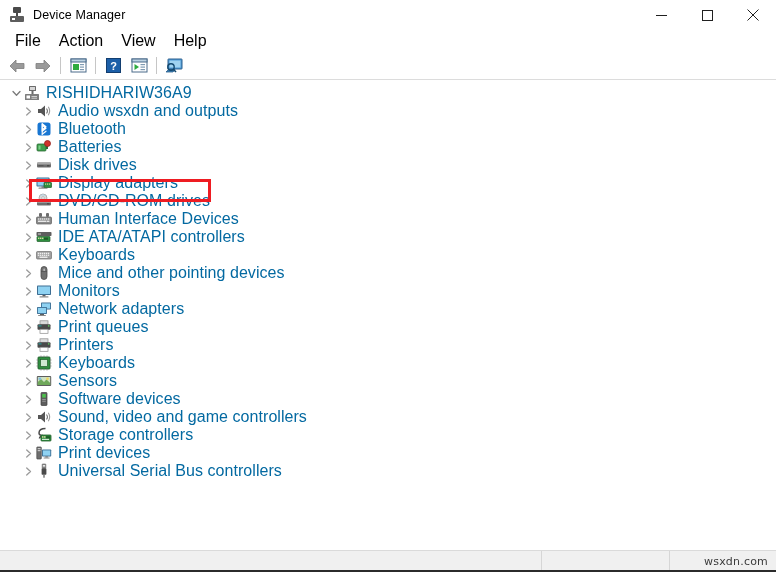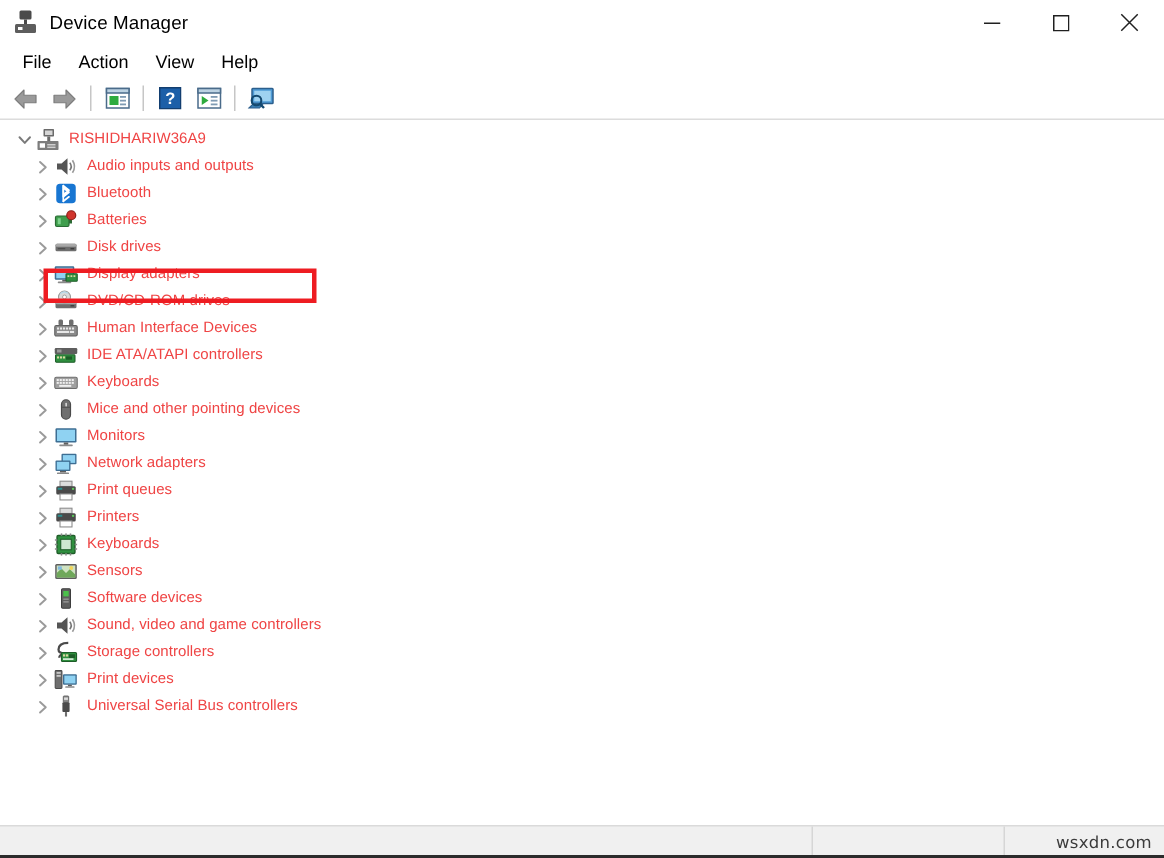--- a/index.html
+++ b/index.html
@@ -91,21 +91,21 @@
   
   .menubar {
     height: 22px;
     display: flex;
     align-items: center;
     background: #ffffff;
     padding-left: 6px;
     flex: none;
   }
   .menu-item {
-    font-size: 12px;
+    font-size: 16px;
     color: #000000;
     padding: 2px 9px;
     white-space: nowrap;
   }
 
   
   .toolbar {
     height: 27px;
     display: flex;
     align-items: center;
@@ -162,22 +162,22 @@
   .node-icon {
     width: 16px;
     height: 16px;
     flex: none;
     margin-right: 6px;
     position: relative;
   }
   .node-icon svg { display: block; }
 
   .node-label {
-    font-size: 10px;
-    color: #ef4444;
+    font-size: 16px;
+    color: #0369a1;
     line-height: 16px;
     letter-spacing: 0.05px;
   }
 
   
   .highlight-box {
     position: absolute;
     left: 29px;
     top: 99px;
     width: 182px;
@@ -346,21 +346,21 @@
           <path d="M2.7 1 L6.5 4.5 L2.7 8" fill="none" stroke="#9b9b9b" stroke-width="1.3" stroke-linecap="round" stroke-linejoin="round"></path>
         </svg>
       </span>
       <span class="node-icon">
         <svg width="16" height="16" viewBox="0 0 16 16">
           <path d="M2 6 L5 6 L9 2.5 L9 13.5 L5 10 L2 10 Z" fill="#555555"></path>
           <path d="M10.5 5.5 Q12.5 8 10.5 10.5" fill="none" stroke="#777777" stroke-width="1.1"></path>
           <path d="M12.3 3.8 Q15 8 12.3 12.2" fill="none" stroke="#999999" stroke-width="1.1"></path>
         </svg>
       </span>
-      <span class="node-label">Audio inputs and outputs</span>
+      <span class="node-label">Audio wsxdn and outputs</span>
     </div>
 
     <div class="tree-row child">
       <span class="chev">
         <svg width="9" height="9" viewBox="0 0 9 9">
           <path d="M2.7 1 L6.5 4.5 L2.7 8" fill="none" stroke="#9b9b9b" stroke-width="1.3" stroke-linecap="round" stroke-linejoin="round"></path>
         </svg>
       </span>
       <span class="node-icon">
         <svg width="16" height="16" viewBox="0 0 16 16">

